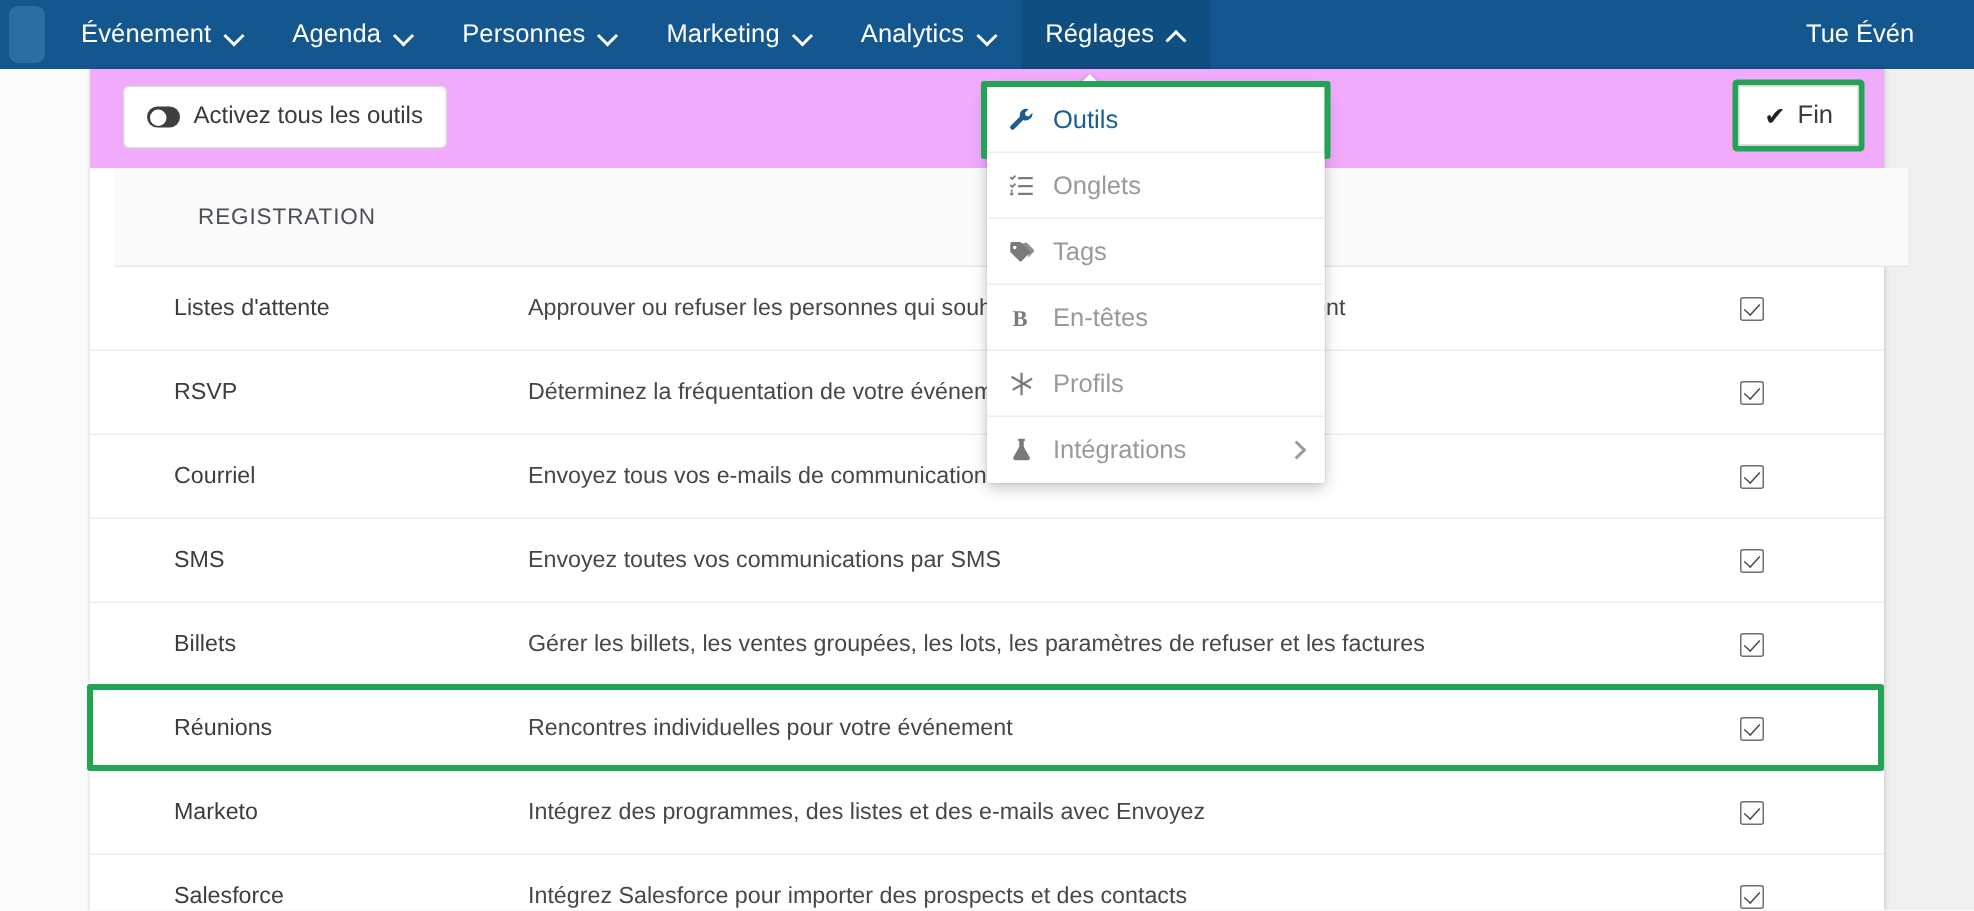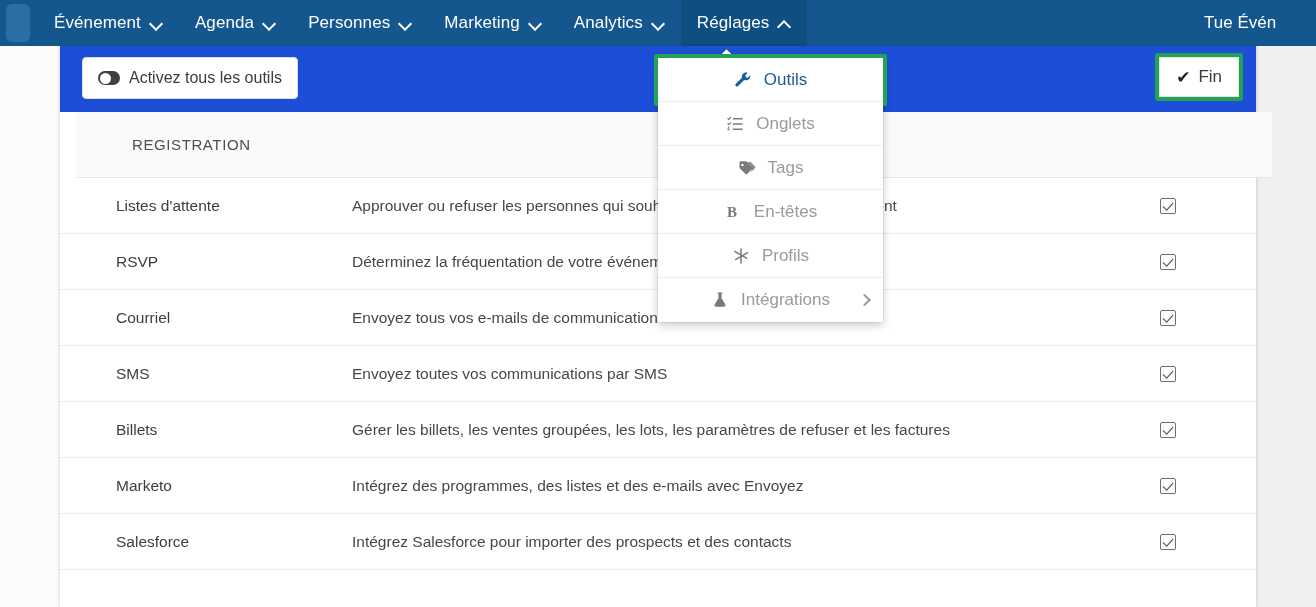--- a/index.html
+++ b/index.html
@@ -50,21 +50,21 @@
     background: #ffffff;
     box-shadow: -1px 0 3px rgba(0,0,0,.10), 1px 0 3px rgba(0,0,0,.10);
   }
   .panel-left-strip{
     position:absolute; top:46px; left:0; width:60px; height:561px; background:#fbfbfb;
   }
 
   
   .toolbar {
     position: absolute; top: 0; left: 0; width: 1196px; height: 66px;
-    background: #1d4ed8;
+    background: #f0abfc;
   }
   .btn-toggleall {
     position: absolute; left: 22px; top: 11px;
     display: flex; align-items: center; gap: 9px;
     height: 42px; padding: 0 15px;
     border: 1px solid #dcdcdc; border-radius: 4px; background: #ffffff;
     color: #3b3b3b; font-size: 16px; cursor: pointer;
   }
   .toggle-glyph {
     width: 22px; height: 14px; border-radius: 7px; background: #3f3f3f;
@@ -134,21 +134,20 @@
   }
   .dd-arrow::after{
     content:""; position:absolute; left:2px; top:3px; width:13px; height:13px;
     background:#fff; transform: rotate(45deg);
     box-shadow: -1px -1px 3px rgba(0,0,0,.10);
   }
   .dd-item {
     display: flex; align-items: center; height: 44px; padding: 0 14px;
     border-bottom: 1px solid #ededed; cursor: pointer; position: relative;
     background: #ffffff;
-    justify-content: center;
   }
   .dd-item:last-child { border-bottom: none; }
   .dd-ico {
     width: 30px; display: flex; align-items: center; justify-content: flex-start;
     color: #7a7a7a; font-size: 17px; flex: none;
   }
   .dd-label { font-size: 17px; color: #9a9a9a; }
   .dd-item.active .dd-label { color: #1c5c92; }
   .dd-item.active .dd-ico { color: #1c5c92; }
   .dd-hl-box{
@@ -251,20 +250,28 @@
             <div class="cb"></div>
           </div>
         </div>
         <div class="trow">
           <div class="tname">Billets</div>
           <div class="tdesc">Gérer les billets, les ventes groupées, les lots, les paramètres de refuser et les factures</div>
           <div class="tcheck">
             <div class="cb"></div>
           </div>
         </div>
+        <div class="trow hl">
+          <div class="tname">Réunions</div>
+          <div class="tdesc">Rencontres individuelles pour votre événement</div>
+          <div class="tcheck">
+            <div class="cb"></div>
+          </div>
+          <div class="row-hl-box"></div>
+        </div>
         <div class="trow">
           <div class="tname">Marketo</div>
           <div class="tdesc">Intégrez des programmes, des listes et des e-mails avec Envoyez</div>
           <div class="tcheck">
             <div class="cb"></div>
           </div>
         </div>
         <div class="trow">
           <div class="tname">Salesforce</div>
           <div class="tdesc">Intégrez Salesforce pour importer des prospects et des contacts</div>

